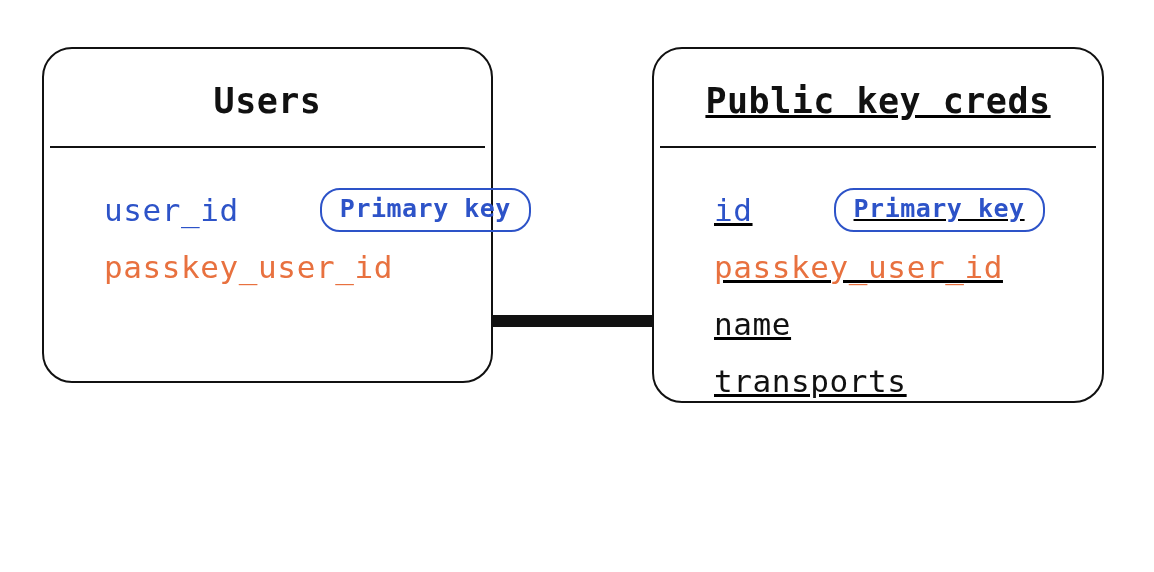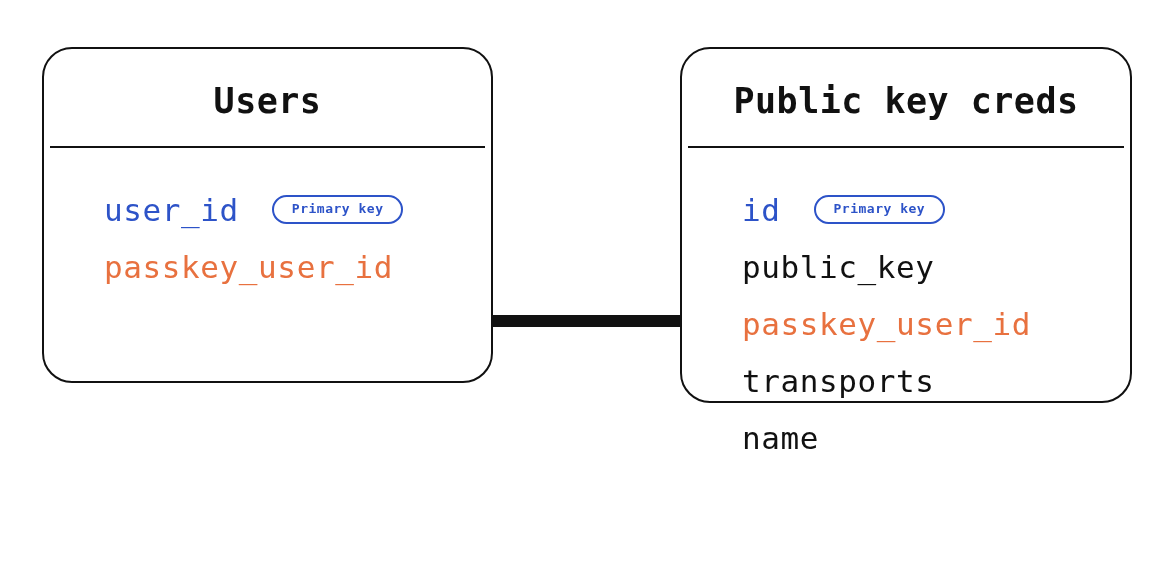--- a/index.html
+++ b/index.html
@@ -27,24 +27,25 @@
     border-radius: 30px;
     background: var(--background);
   }
   .er-table.users {
     left: 30px;
     top: 35px;
     width: 451px;
     height: 336px;
   }
   .er-table.creds {
-    left: 668px;
+    left: 640px;
     top: 35px;
     width: 452px;
     height: 356px;
+    text-decoration: underline;
   }
   .er-header {
     height: 93px;
     border-bottom: 2px solid var(--line);
     display: flex;
     align-items: center;
     justify-content: center;
   }
   .er-title {
     font-size: 35px;
@@ -54,37 +55,38 @@
     white-space: nowrap;
   }
   .er-body {
     padding: 33px 20px 0 42px;
   }
   .row {
     height: 57px;
     display: flex;
     align-items: center;
     white-space: nowrap;
+    gap: 48px;
   }
   .field-name {
     font-size: 31px;
     letter-spacing: 0.6px;
   }
   .field-name.black { color: var(--text); }
   .field-name.blue { color: var(--blue); }
   .field-name.orange { color: var(--orange); }
   .badge {
     display: inline-flex;
     align-items: center;
     margin-left: 27px;
     padding: 4px 18px 6px 18px;
     border: 2px solid var(--blue);
     border-radius: 20px;
     color: var(--blue);
-    font-size: 13px;
+    font-size: 25px;
     font-weight: bold;
     letter-spacing: 0.5px;
     line-height: 1.2;
   }
   .relationship-line {
     position: absolute;
     left: 479px;
     top: 303px;
     width: 191px;
     height: 2px;
@@ -116,27 +118,24 @@
   <div class="er-table creds">
     <div class="er-header">
       <span class="er-title">Public key creds</span>
     </div>
     <div class="er-body">
         <div class="row">
           <span class="field-name blue">id</span>
           <span class="badge">Primary key</span>
         </div>
         <div class="row">
-          <span class="field-name black">public_key</span>
-        </div>
-        <div class="row">
           <span class="field-name orange">passkey_user_id</span>
         </div>
         <div class="row">
-          <span class="field-name black">transports</span>
+          <span class="field-name black">name</span>
         </div>
         <div class="row">
-          <span class="field-name black">name</span>
+          <span class="field-name black">transports</span>
         </div>
       </div>
   </div>
 
 </div>
 
 </body></html>

